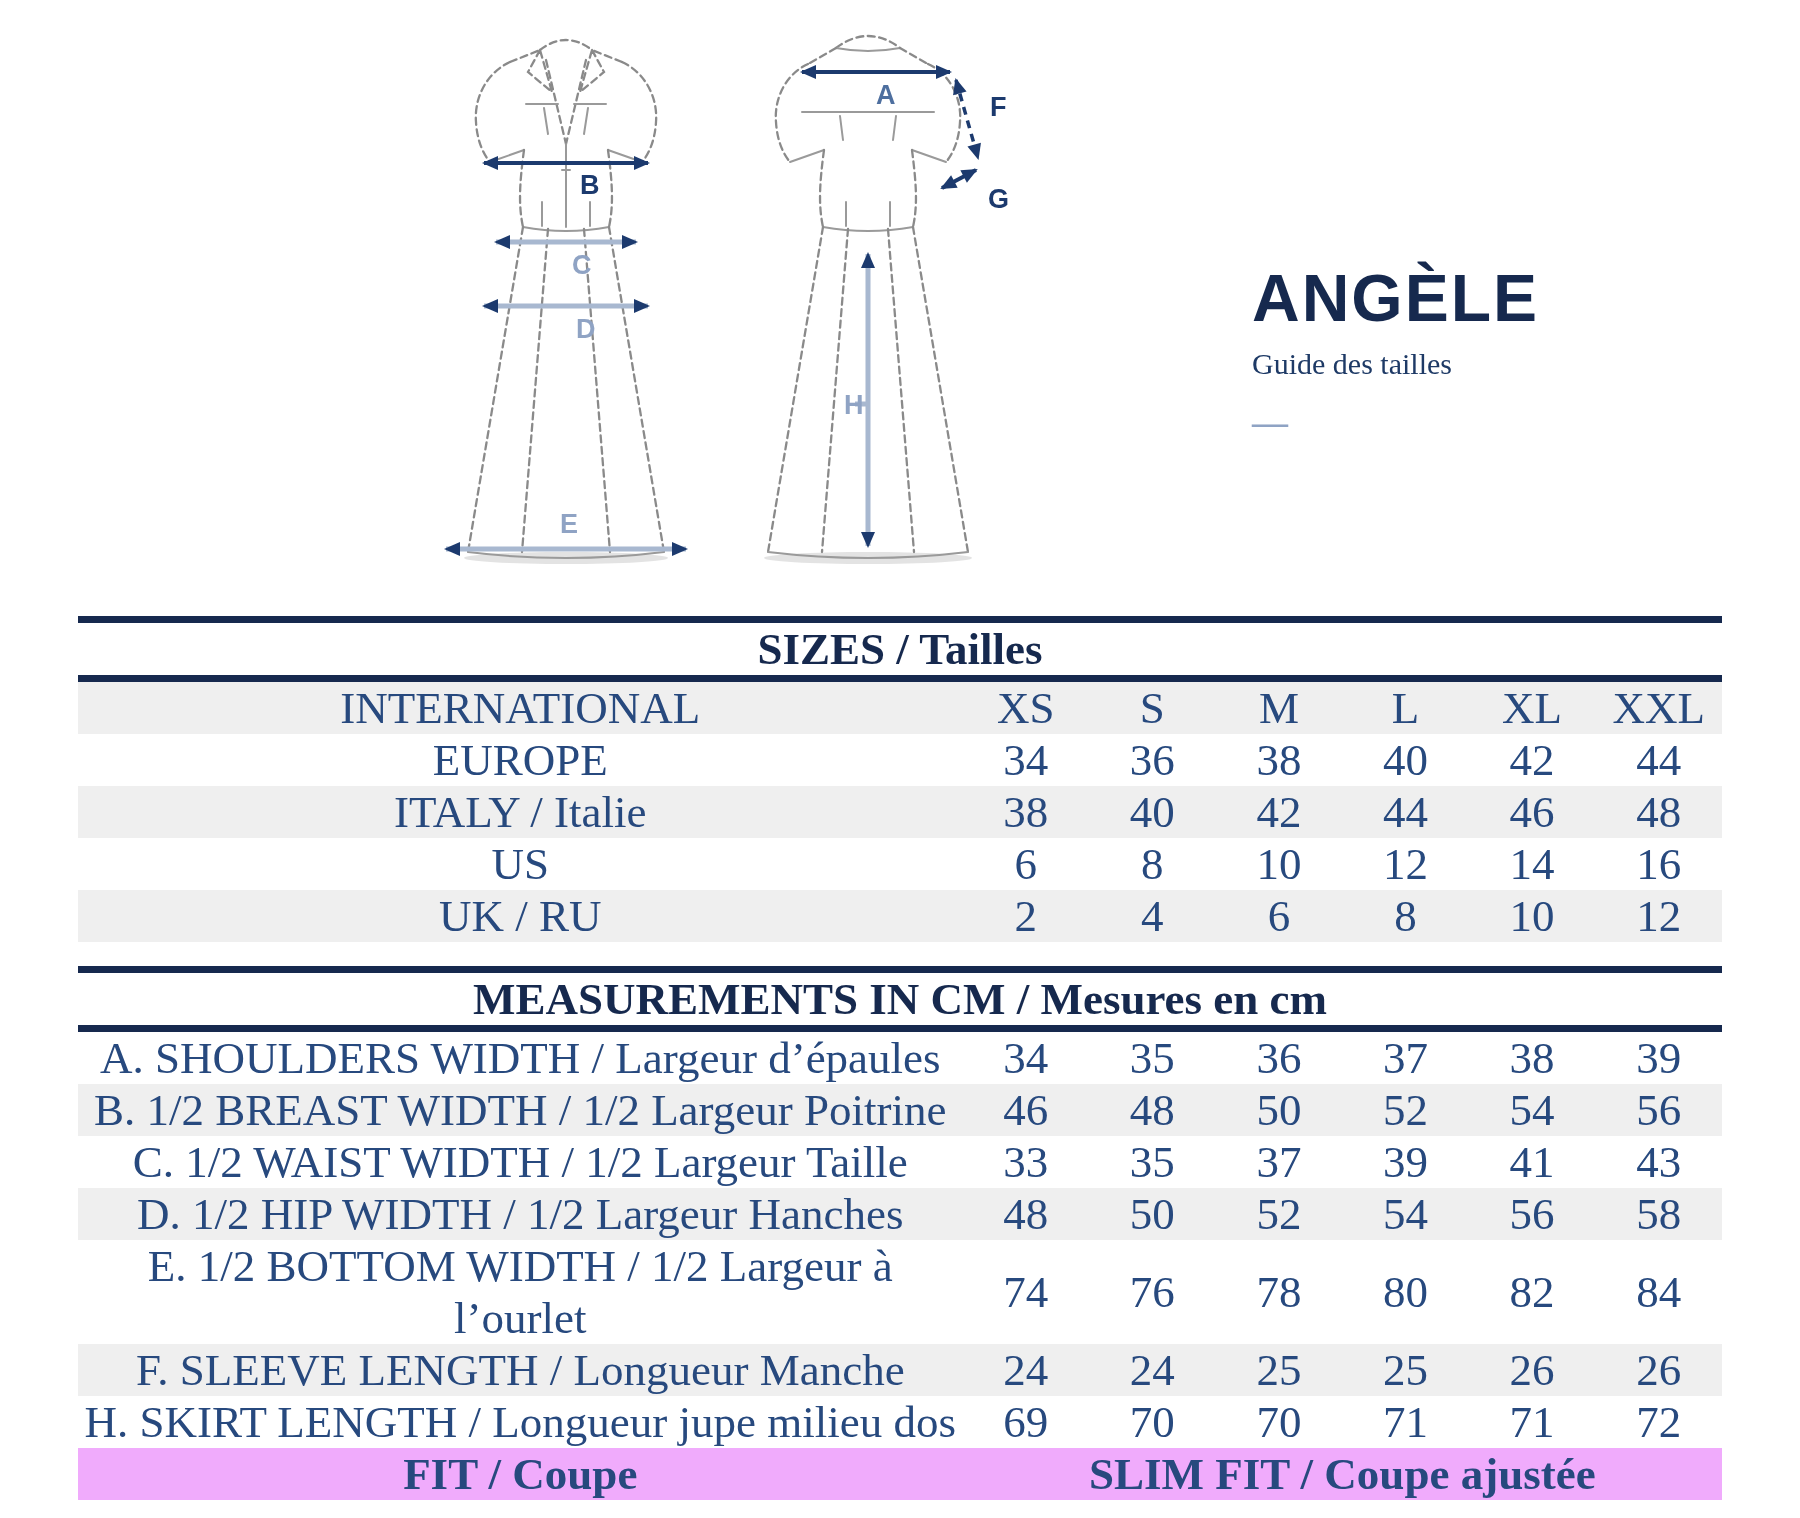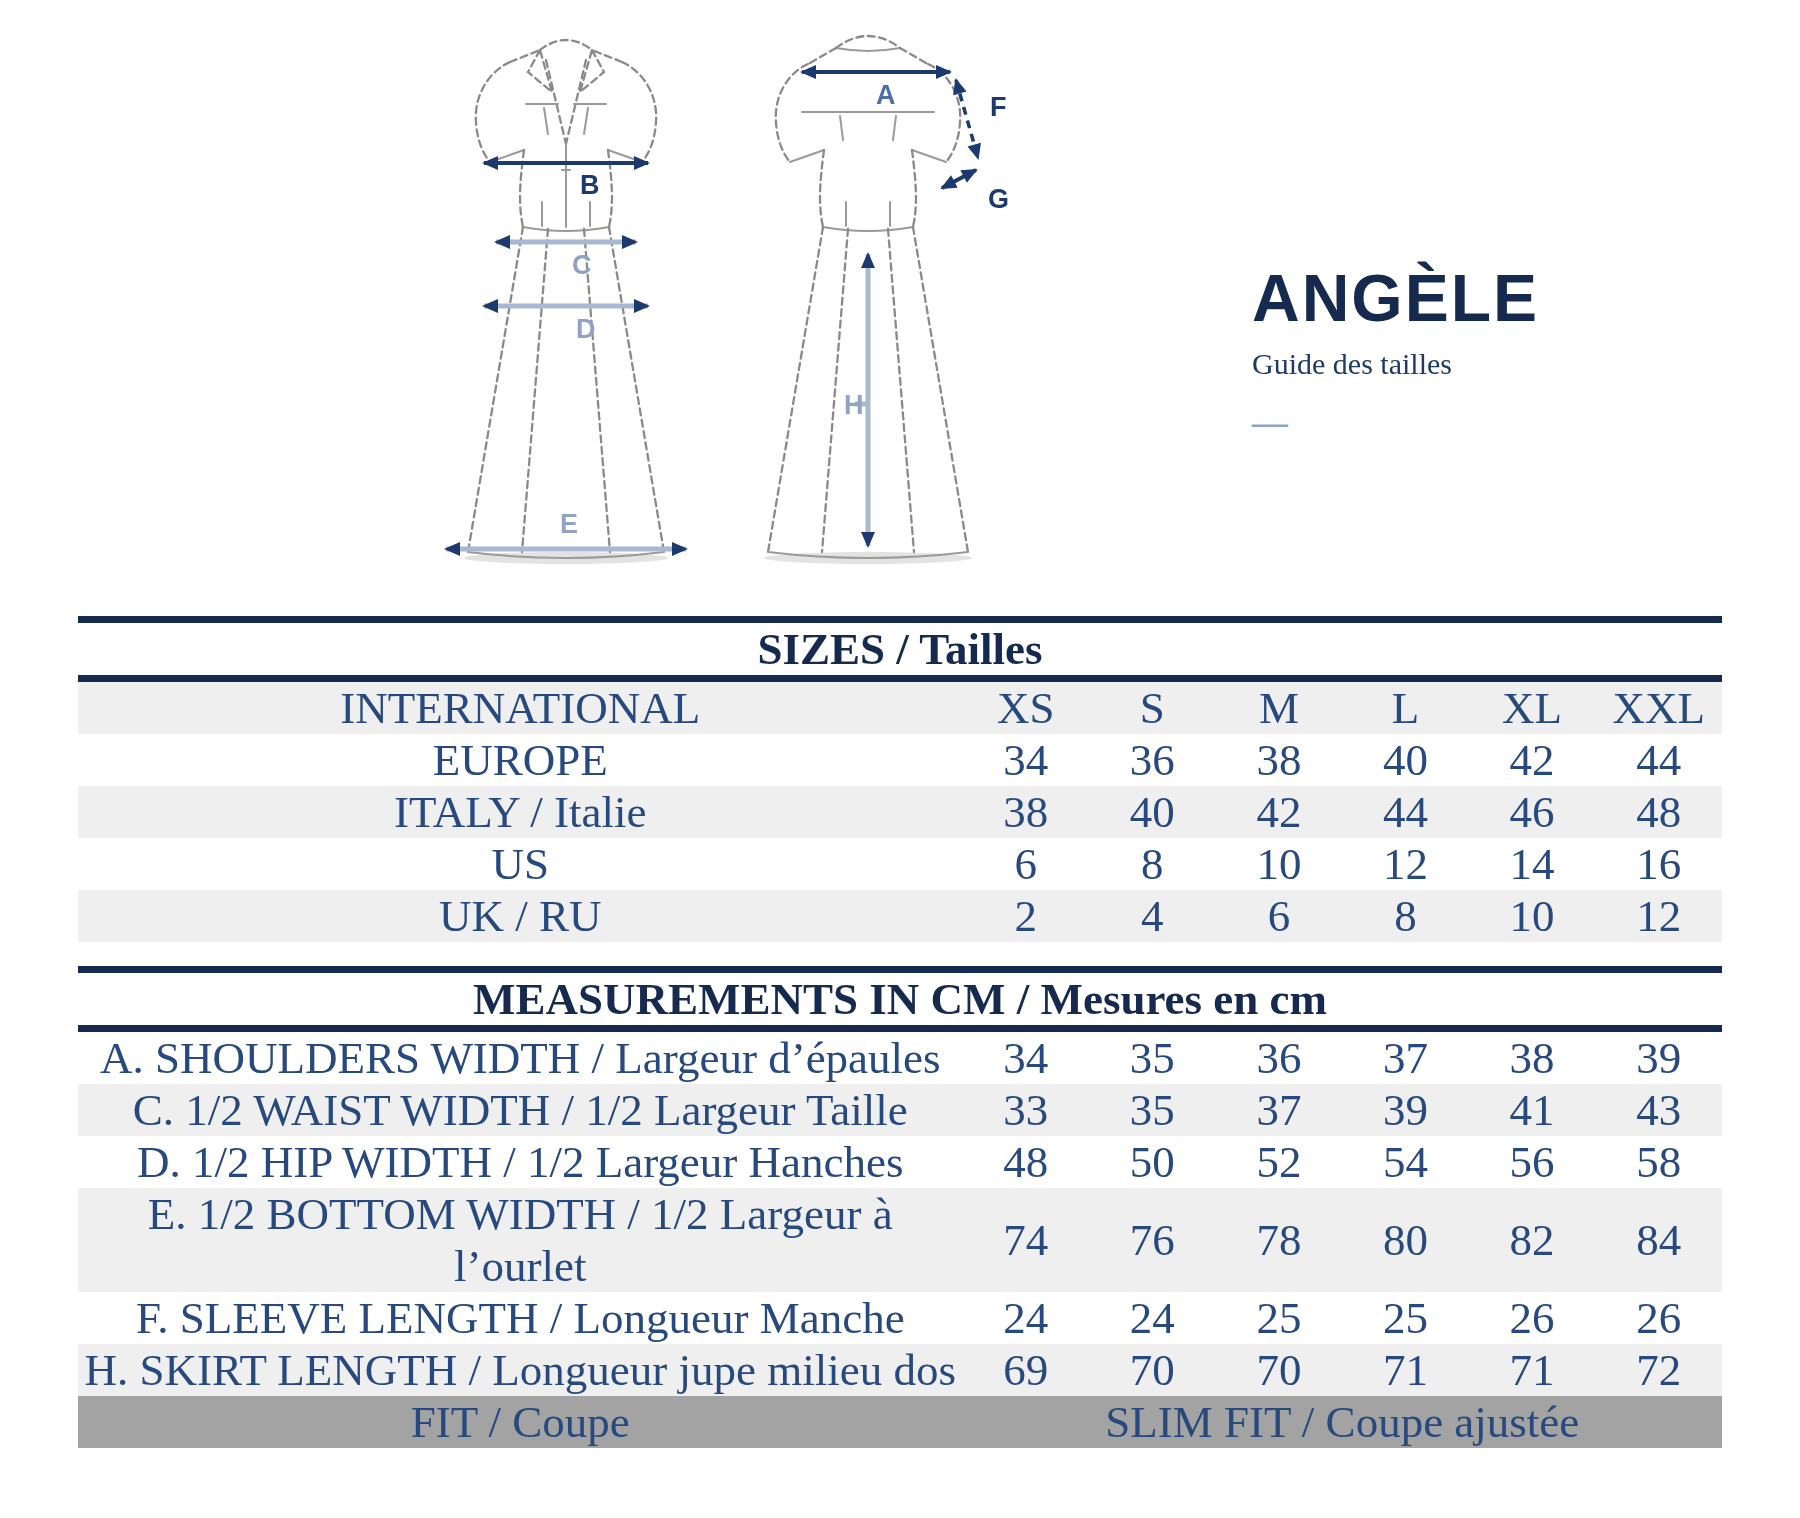--- a/index.html
+++ b/index.html
@@ -57,21 +57,21 @@
   }
   table.guide thead tr{border-bottom:7px solid var(--navy-dark);}
   table.guide th.title{
     height:52px;text-align:center;font-weight:bold;color:var(--navy-dark);
     padding:0;
   }
   table.guide td{height:49px;text-align:center;padding:0;vertical-align:middle;}
   table.meas td{height:48px;}
   table.sizes tbody tr:nth-child(odd) td{background:var(--row-gray);}
   table.meas tbody tr:nth-child(even) td{background:var(--row-gray);}
-  table.guide tfoot td{height:52px;background:#a3a3a3;}
+  table.guide tfoot td{height:52px;background:#f0abfc;font-weight:bold;}
 </style>
 </head>
 <body>
 
 <svg class="diagram front" width="272" height="560" viewBox="0 0 272 560">
   <defs>
     <marker id="mdark" markerUnits="userSpaceOnUse" markerWidth="18" markerHeight="16" refX="15" refY="8" orient="auto-start-reverse">
       <path d="M1,1 L17,8 L1,15 Z"></path>
     </marker>
   </defs>
@@ -265,20 +265,29 @@
       <tr>
         <td class="lbl">A. SHOULDERS WIDTH / Largeur d’épaules</td>
       <td class="val">34</td>
           <td class="val">35</td>
           <td class="val">36</td>
           <td class="val">37</td>
           <td class="val">38</td>
           <td class="val">39</td>
         </tr>
         <tr>
+        <td class="lbl">B. 1/2 BREAST WIDTH / 1/2 Largeur Poitrine</td>
+      <td class="val">46</td>
+          <td class="val">48</td>
+          <td class="val">50</td>
+          <td class="val">52</td>
+          <td class="val">54</td>
+          <td class="val">56</td>
+        </tr>
+        <tr>
         <td class="lbl">C. 1/2 WAIST WIDTH / 1/2 Largeur Taille</td>
       <td class="val">33</td>
           <td class="val">35</td>
           <td class="val">37</td>
           <td class="val">39</td>
           <td class="val">41</td>
           <td class="val">43</td>
         </tr>
         <tr>
         <td class="lbl">D. 1/2 HIP WIDTH / 1/2 Largeur Hanches</td>

